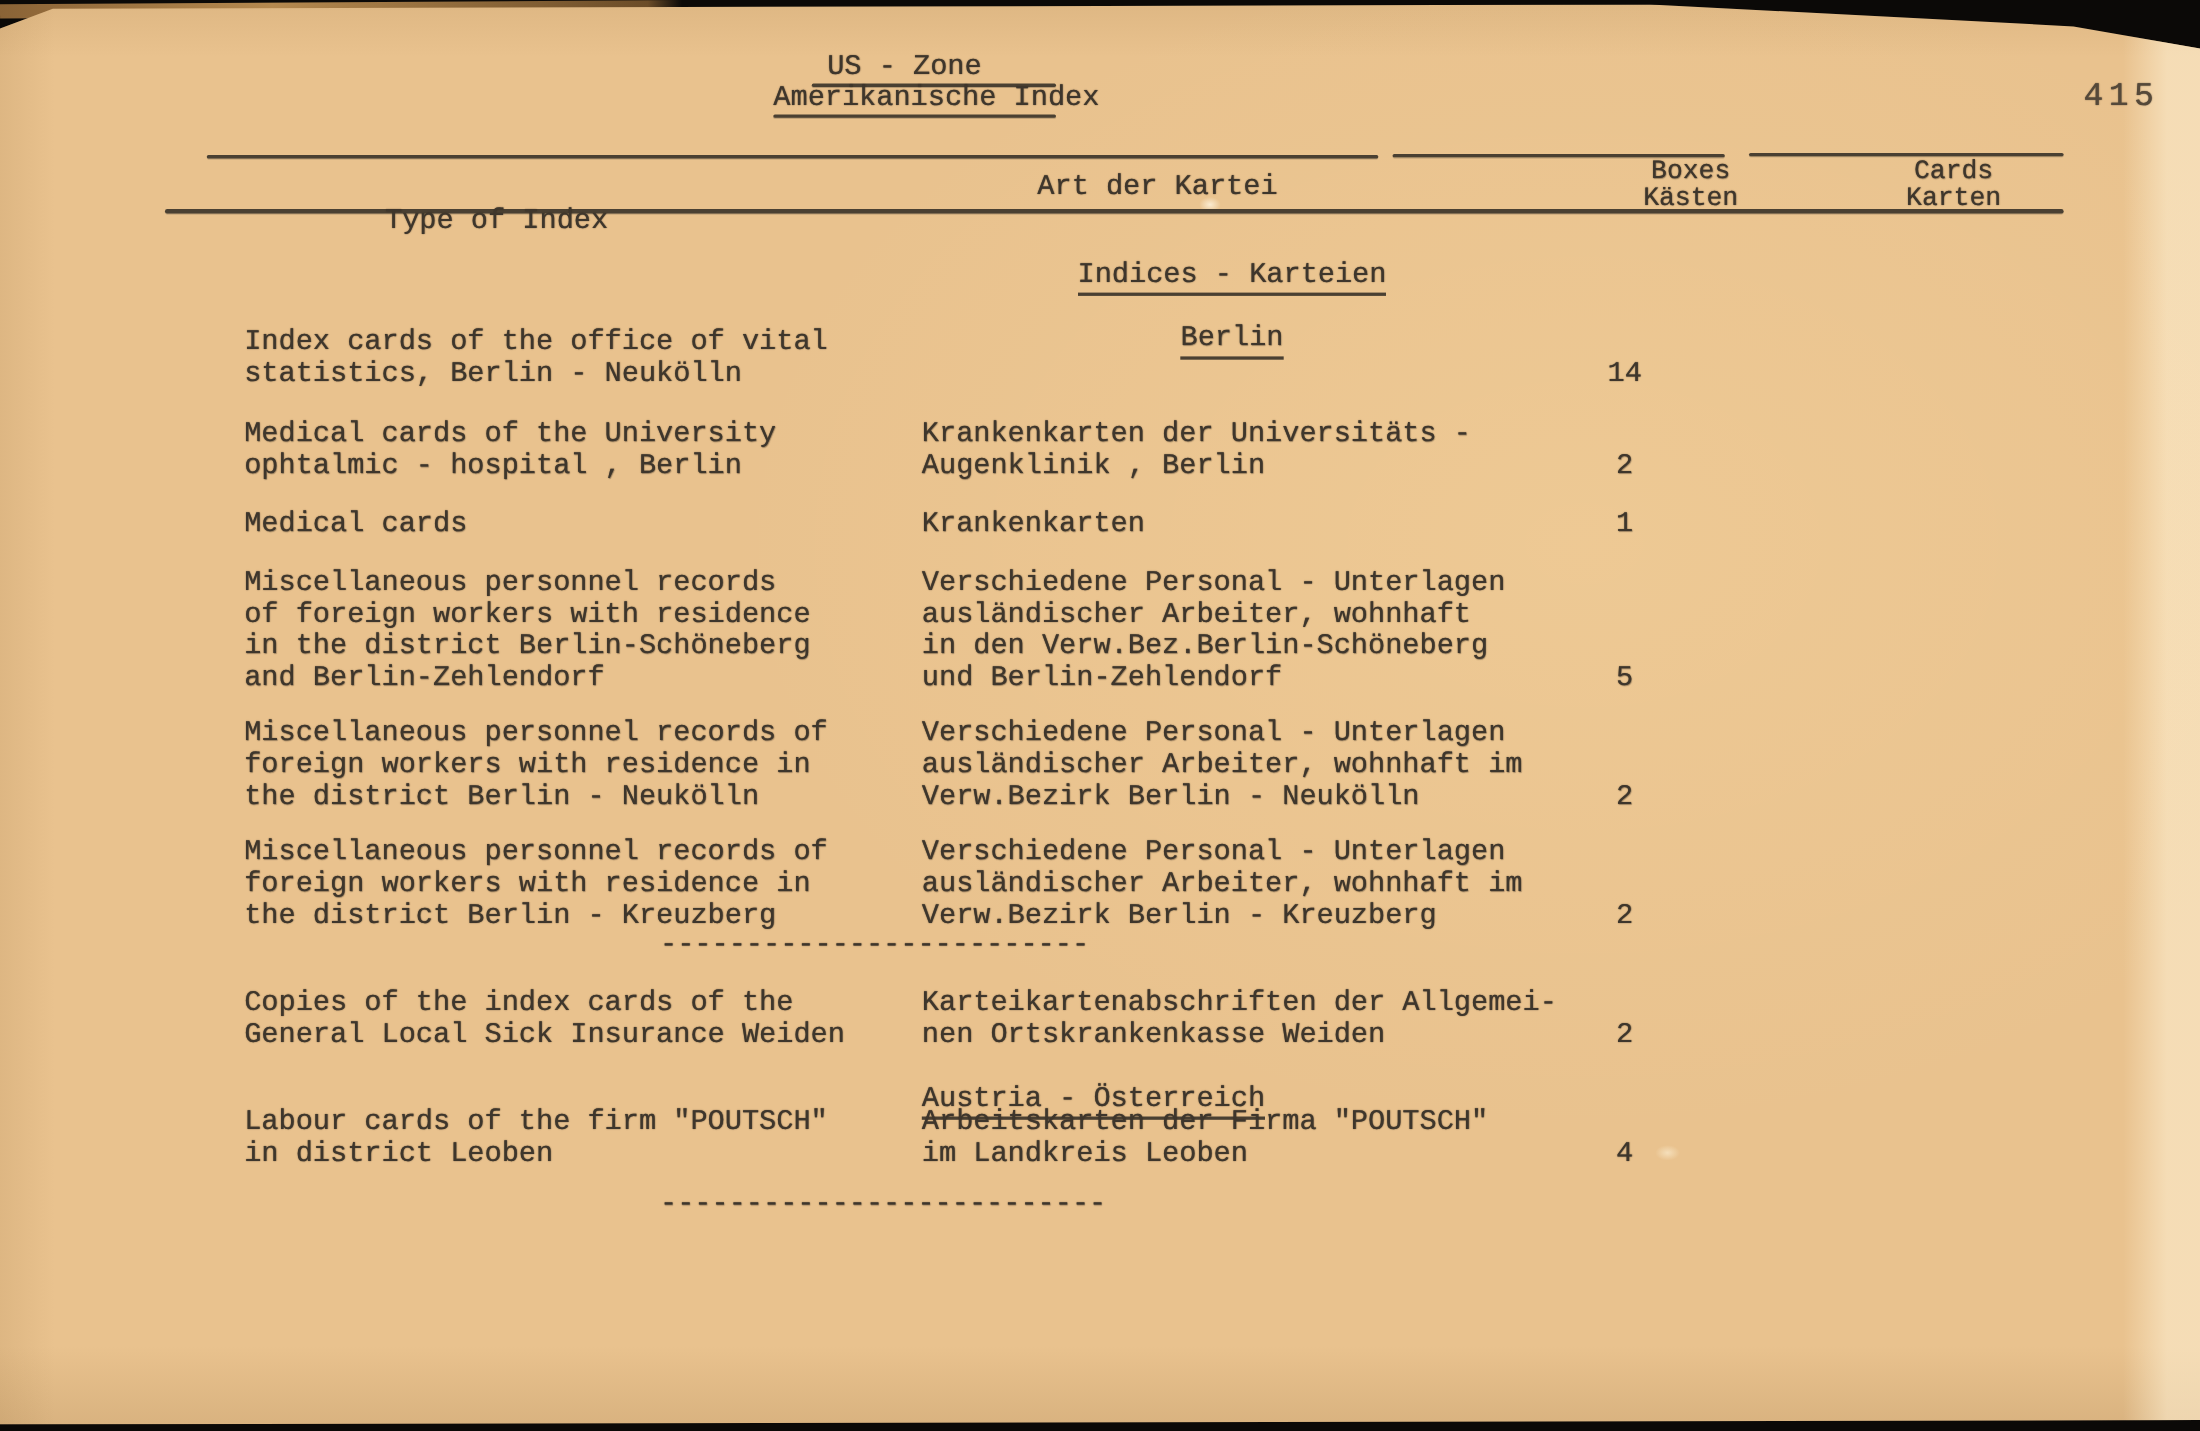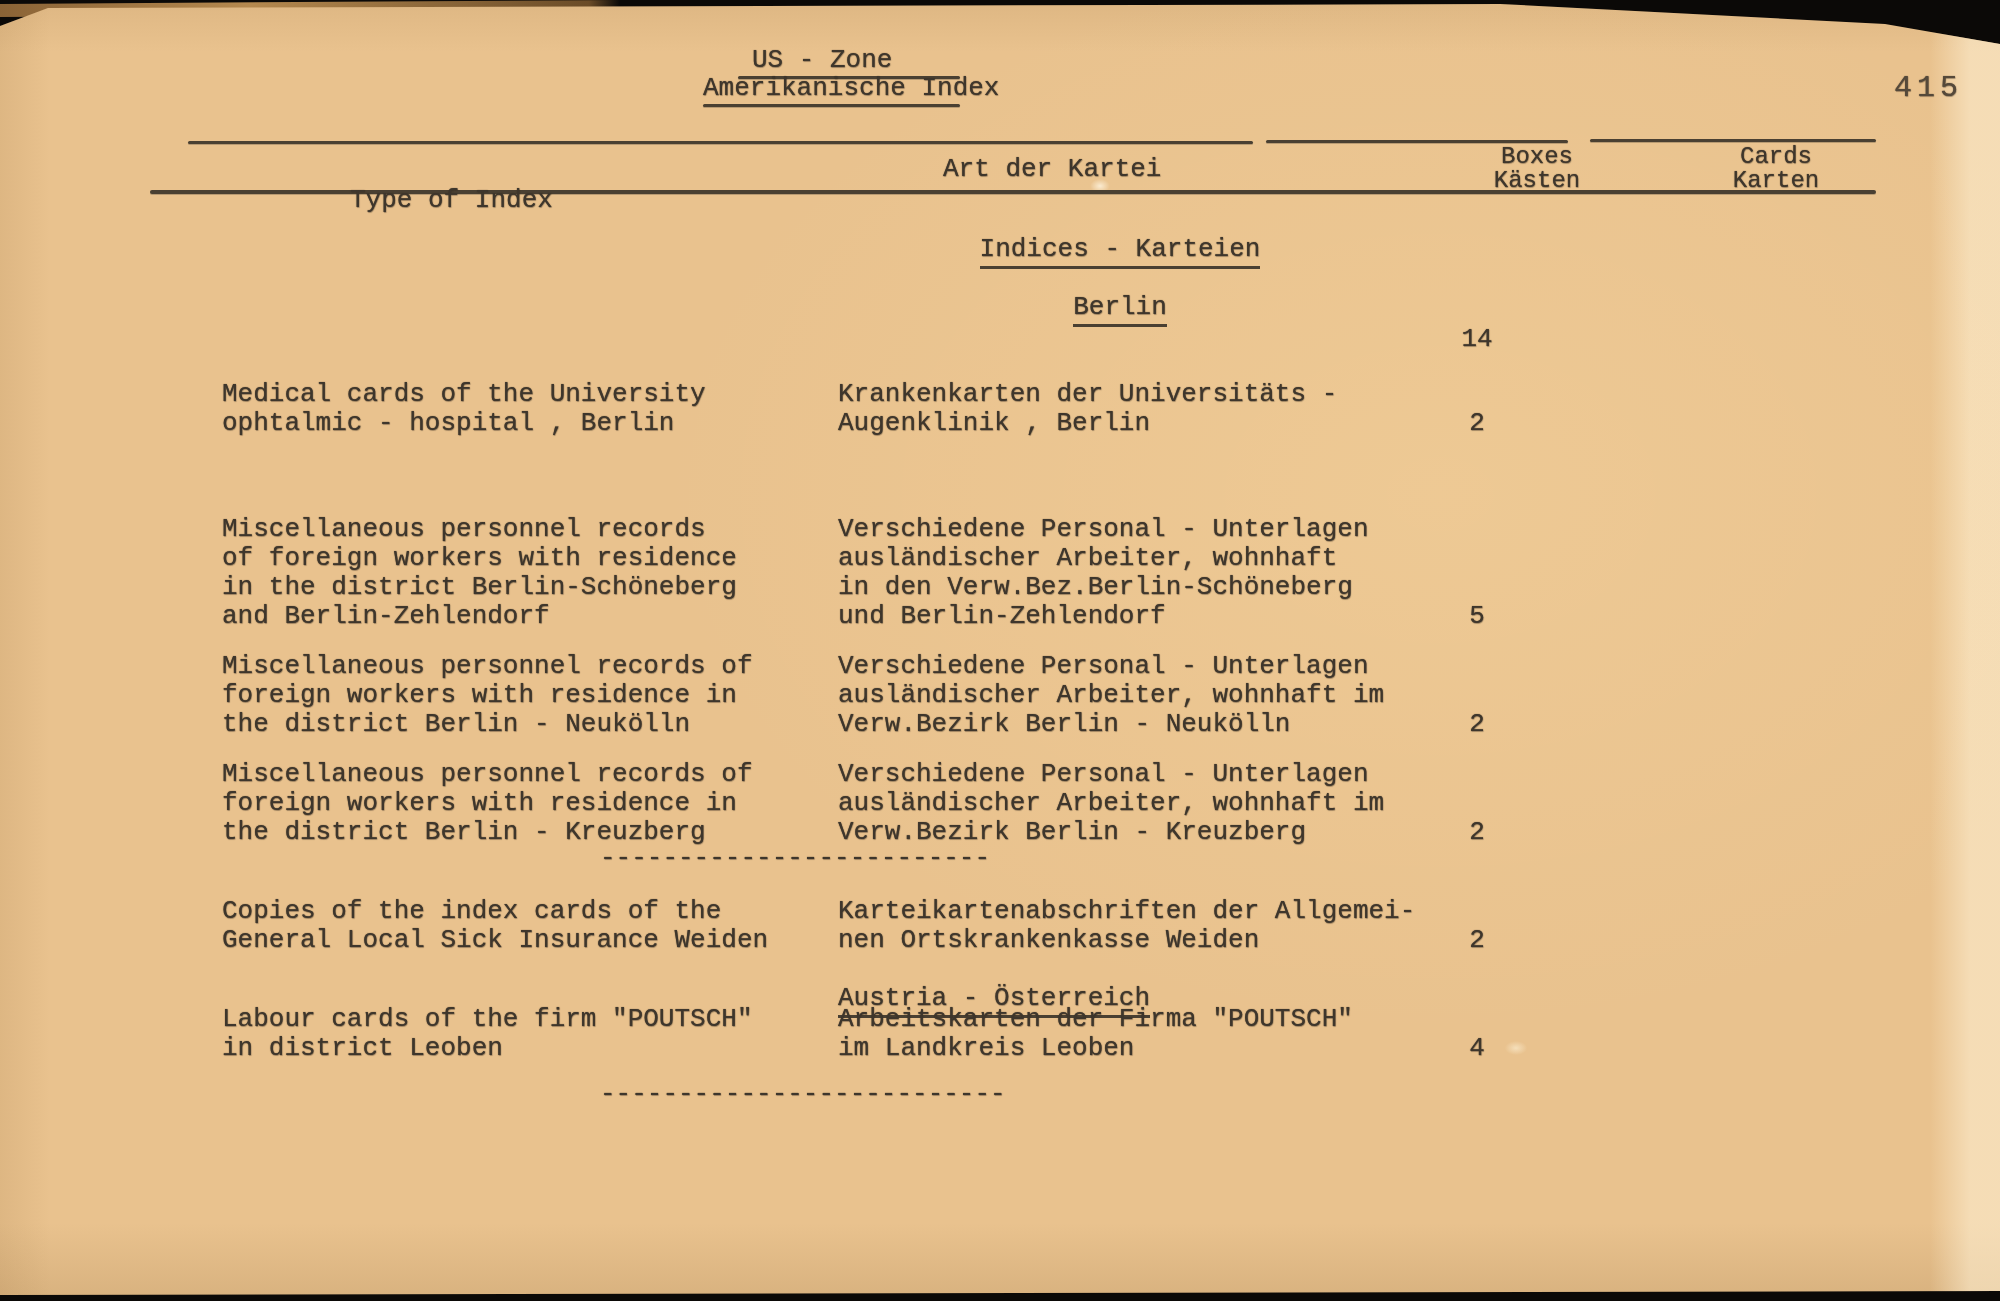--- a/index.html
+++ b/index.html
@@ -66,31 +66,38 @@
   <div class="txt small center" style="left:1478px;top:168px;width:118px;">Kästen</div>
   <div class="txt small center" style="left:1716px;top:144px;width:120px;">Cards</div>
   <div class="txt small center" style="left:1716px;top:168px;width:120px;">Karten</div>
 
   <div class="txt center" style="left:960px;width:320px;top:206px;">
     <span class="u">Indices - Karteien</span><br>
     <span class="u">Berlin</span>
   </div>
 
   <div class="row" style="top:296px;height:58px;">
+    <div class="txt en">Index cards of the office of vital
+statistics, Berlin - Neukölln</div>
     <div class="txt boxes">14</div>
   </div>
 
   <div class="row" style="top:380px;height:58px;">
     <div class="txt en">Medical cards of the University
 ophtalmic - hospital , Berlin</div>
     <div class="txt de">Krankenkarten der Universitäts -
 Augenklinik , Berlin</div>
     <div class="txt boxes">2</div>
   </div>
 
+  <div class="row" style="top:462px;height:29px;">
+    <div class="txt en">Medical cards</div>
+    <div class="txt de">Krankenkarten</div>
+    <div class="txt boxes">1</div>
+  </div>
 
   <div class="row" style="top:515px;height:116px;padding-left:36px;">
     <div class="txt en">Miscellaneous personnel records
 of foreign workers with residence
 in the district Berlin-Schöneberg
 and Berlin-Zehlendorf</div>
     <div class="txt de">Verschiedene Personal - Unterlagen
 ausländischer Arbeiter, wohnhaft
 in den Verw.Bez.Berlin-Schöneberg
 und Berlin-Zehlendorf</div>

